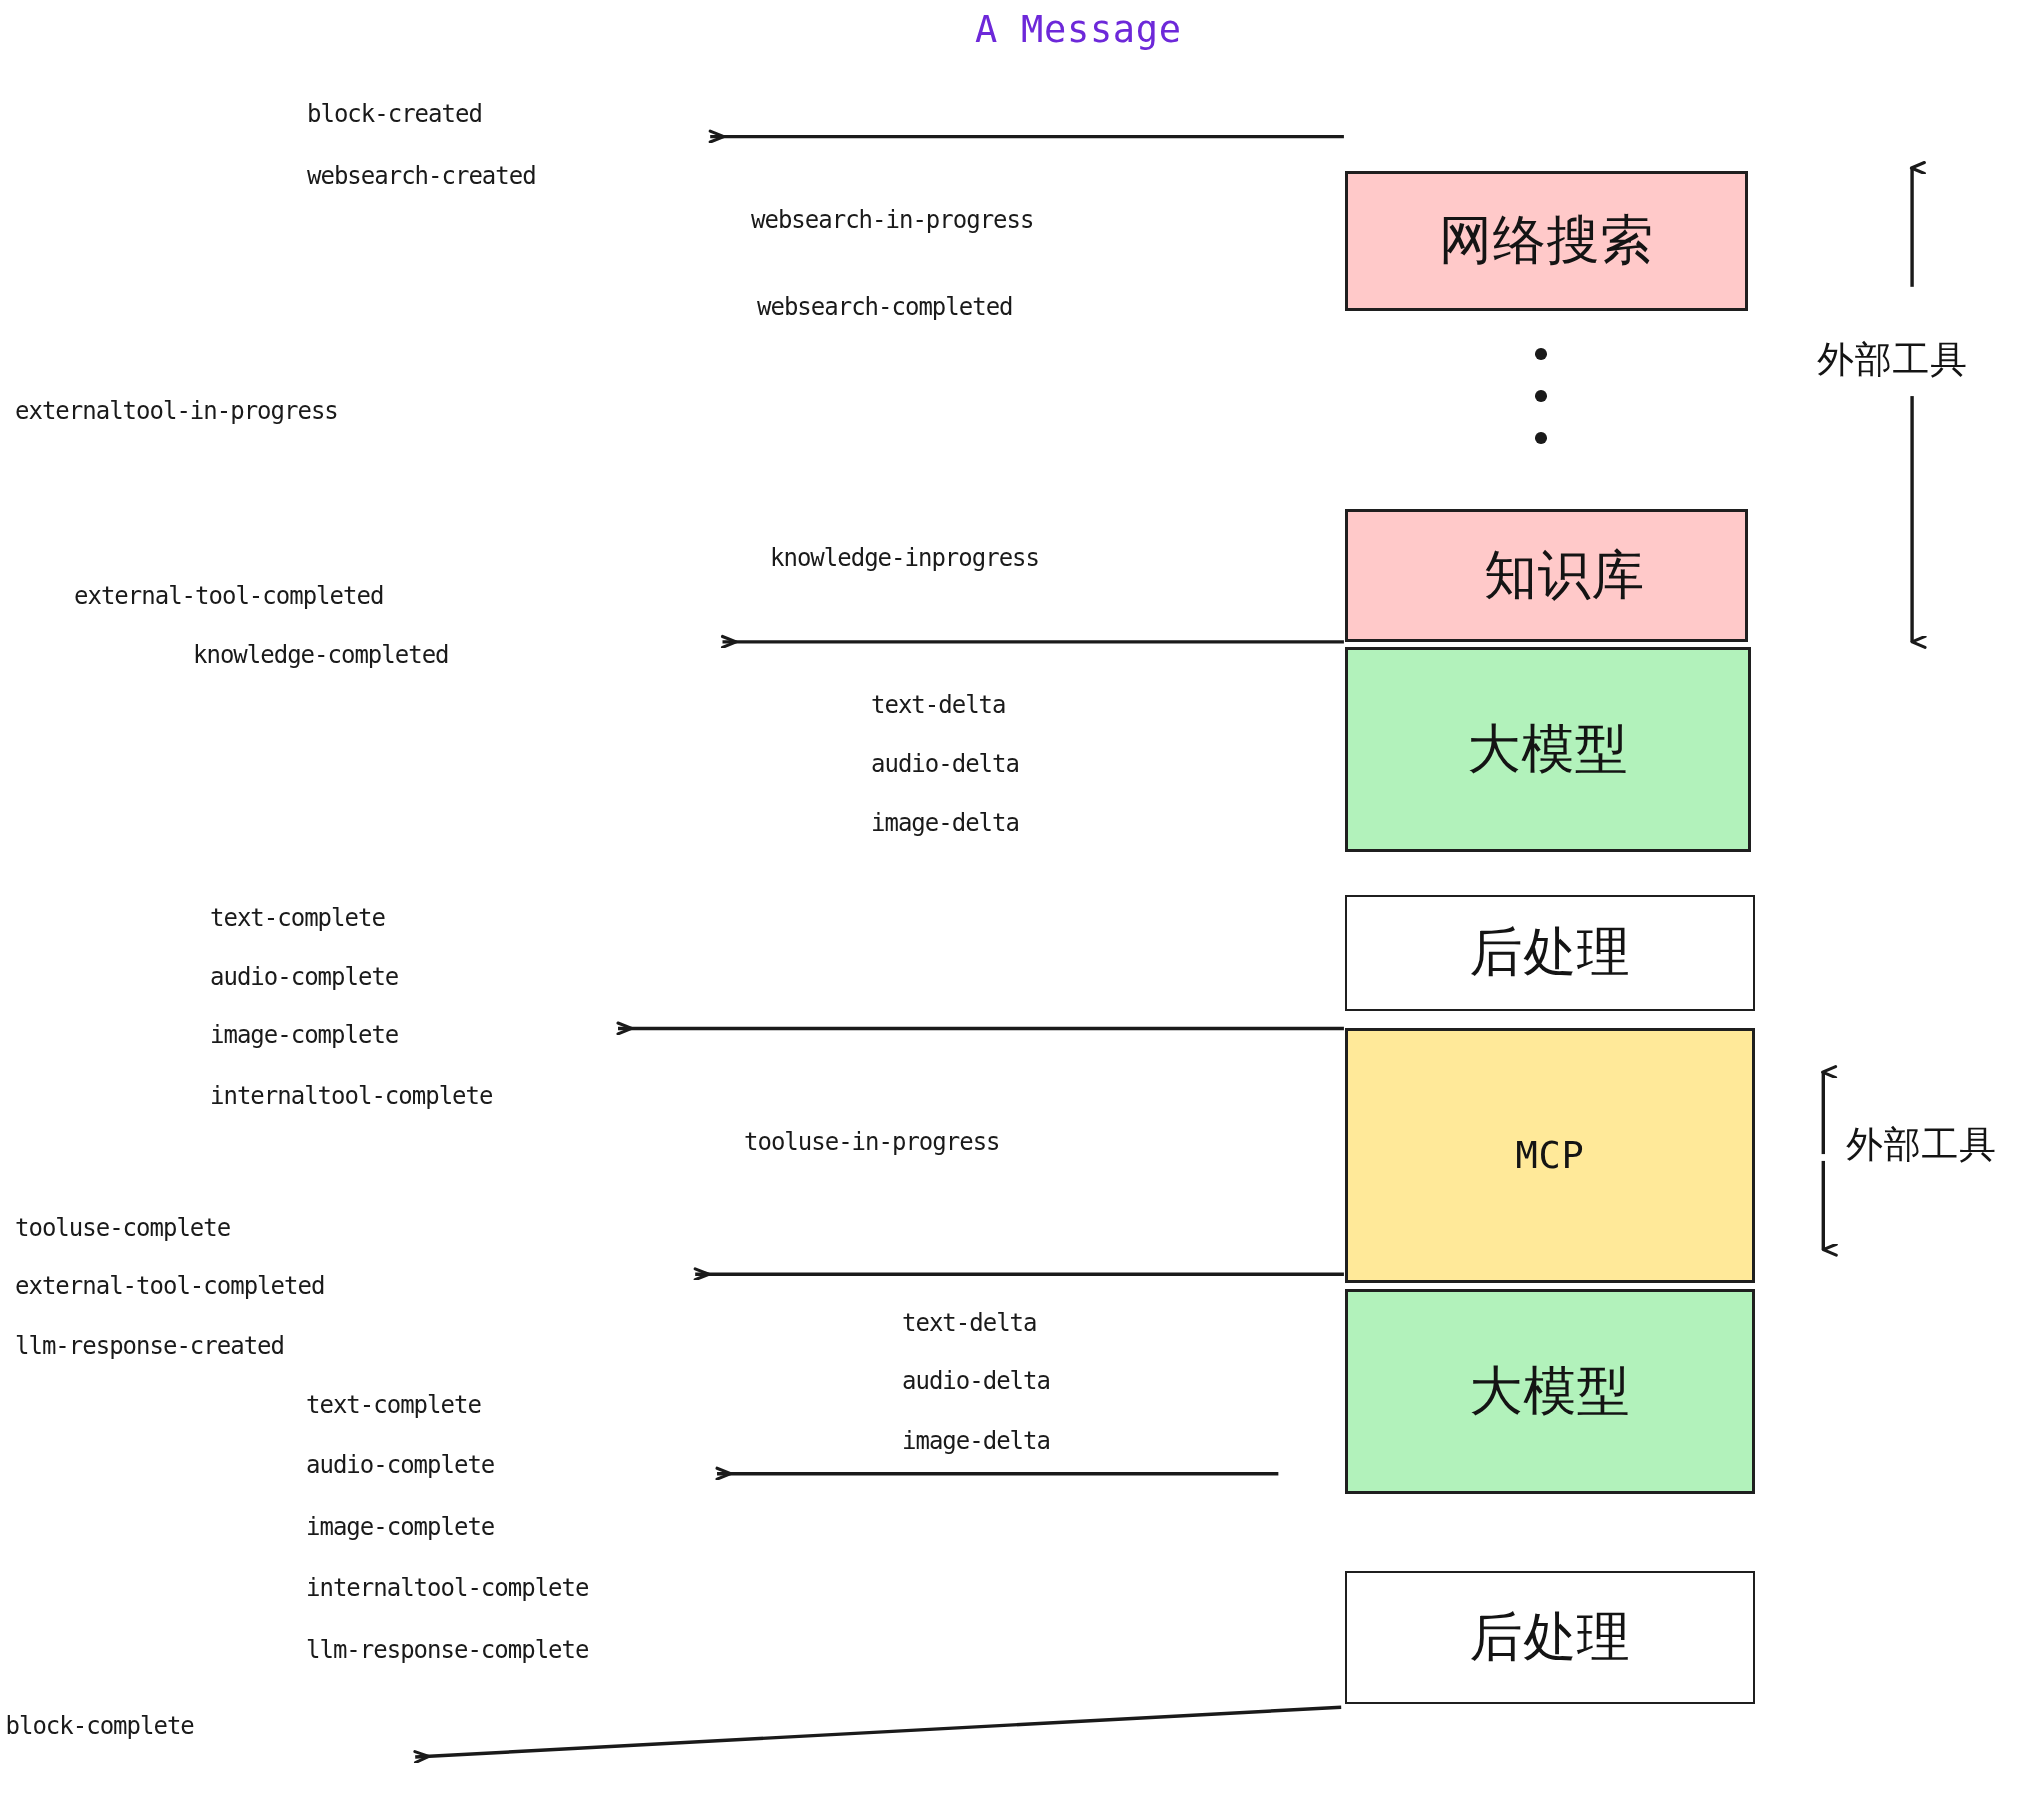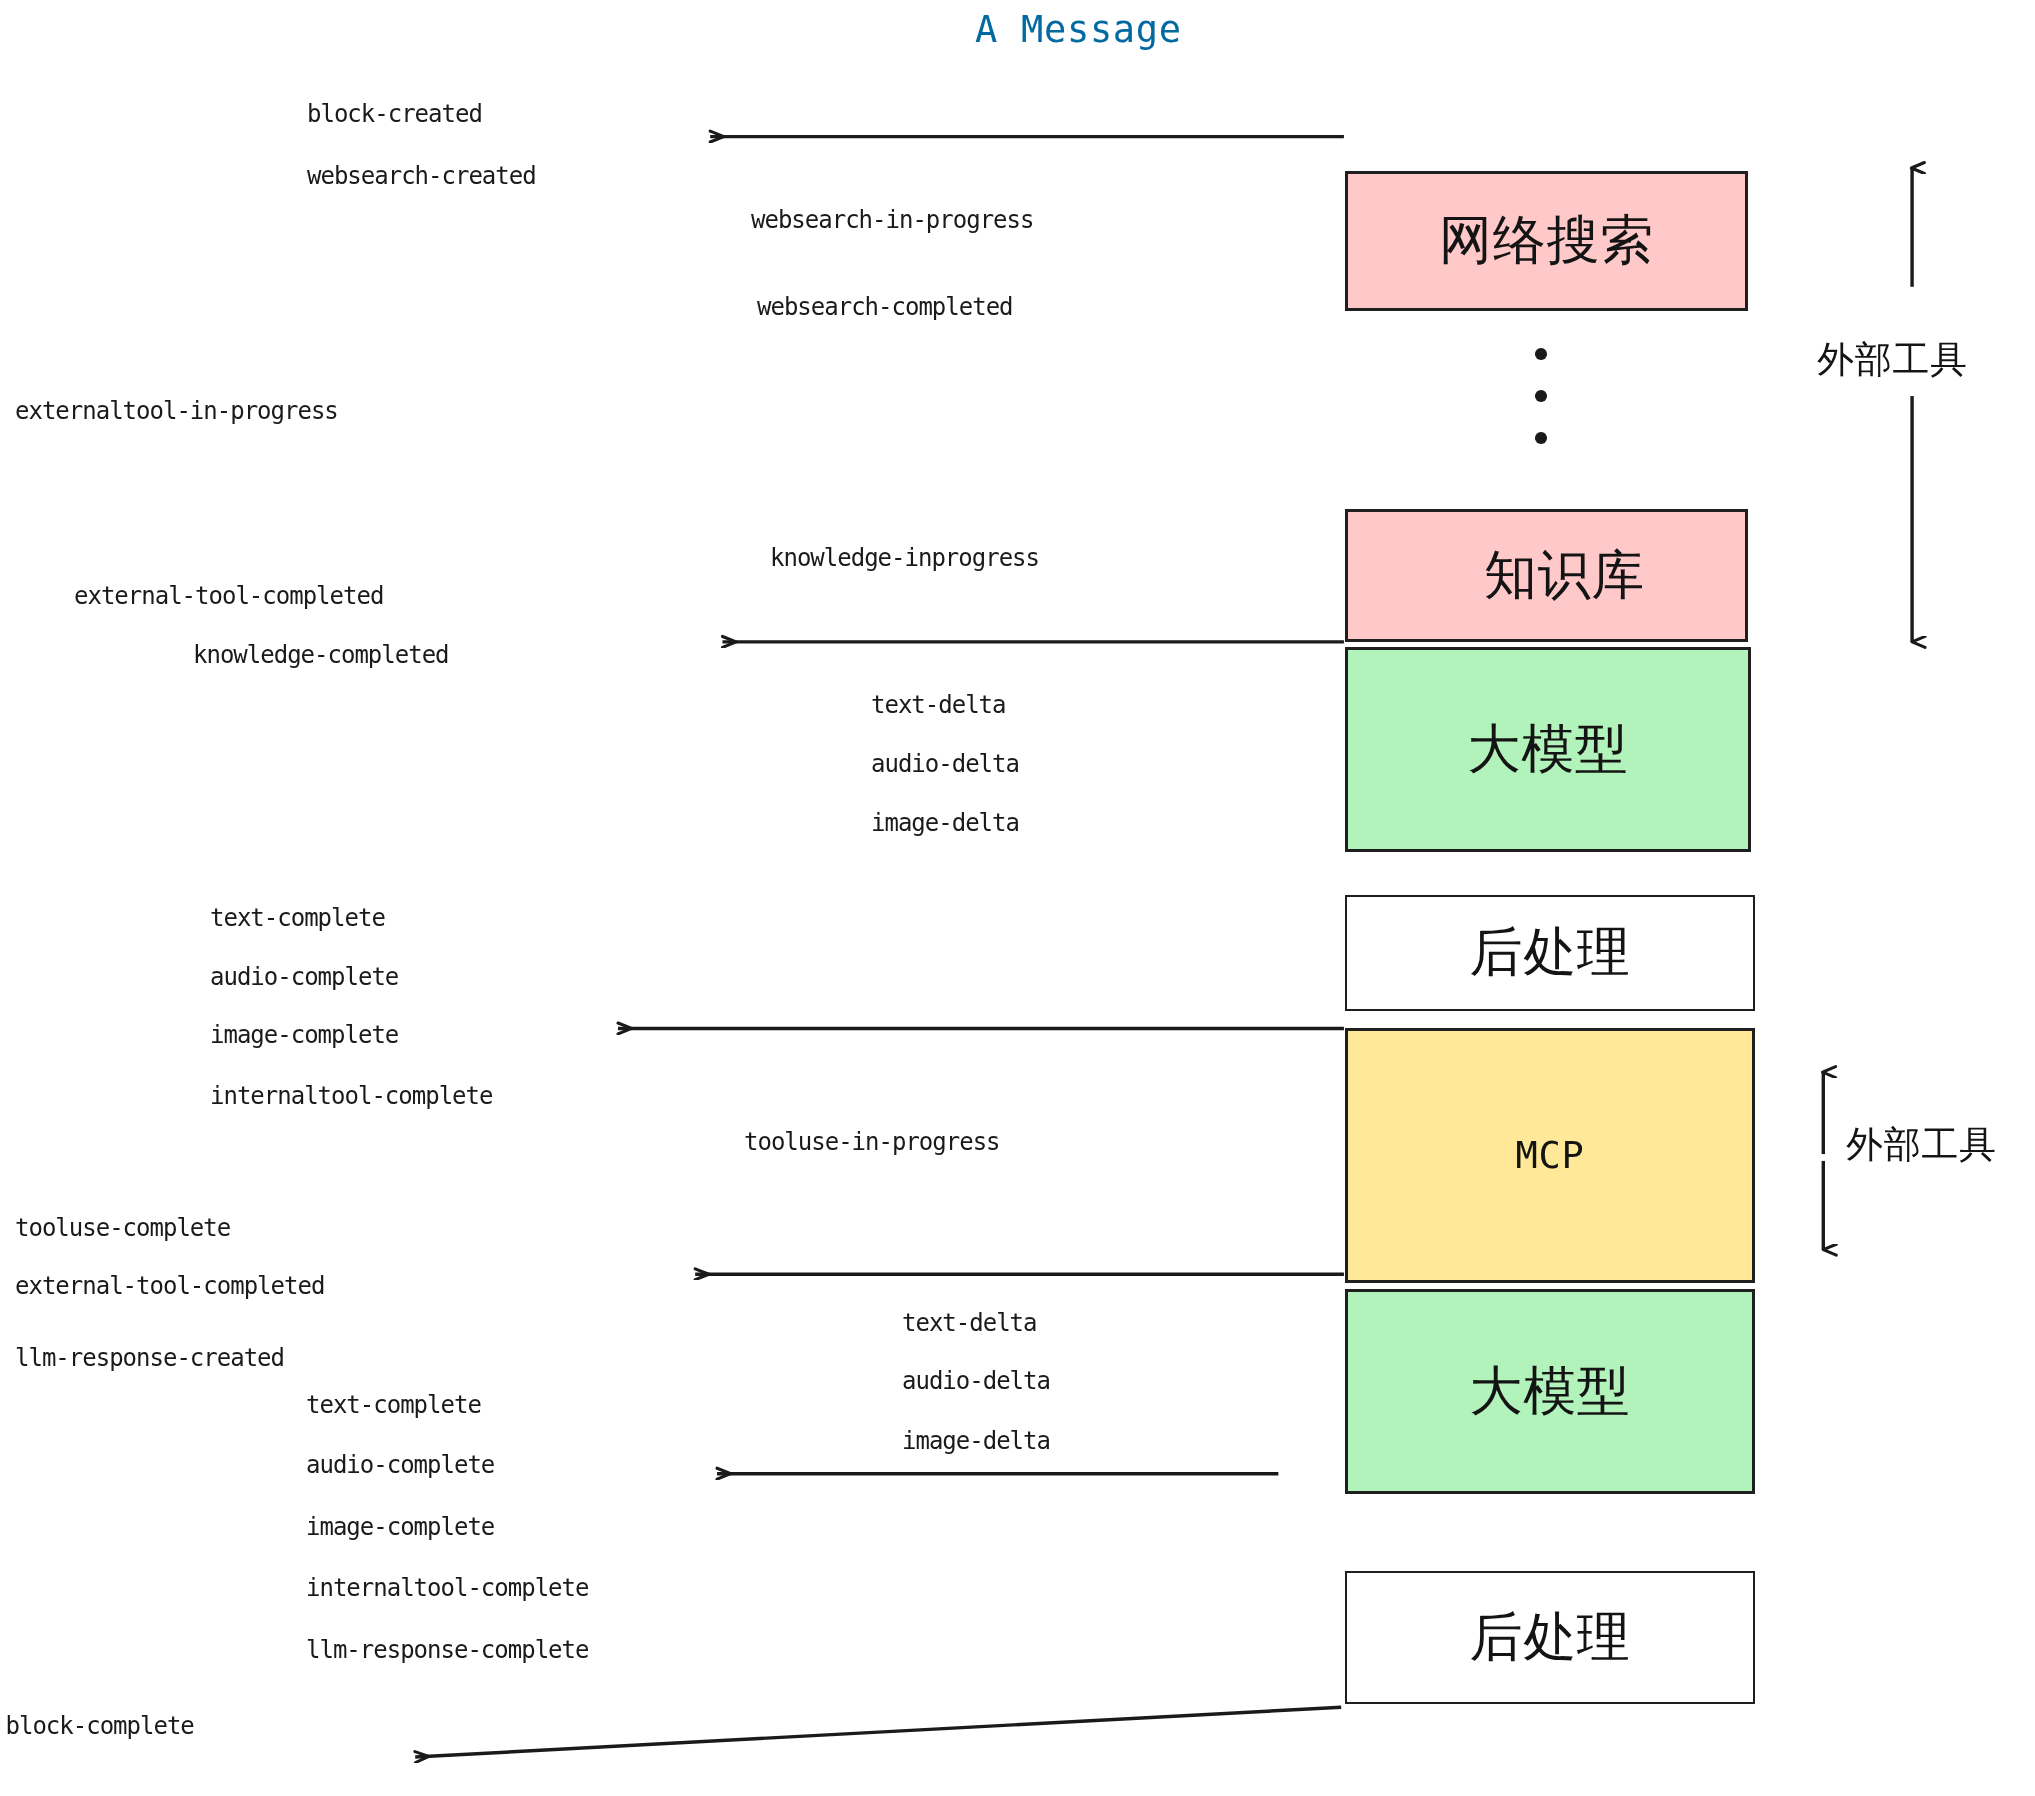--- a/index.html
+++ b/index.html
@@ -21,21 +21,21 @@
     font-size: 24px;
     line-height: 1.0;
     color: #1a1a1a;
     white-space: pre;
     letter-spacing: -1px;
   }
   .title {
     position: absolute;
     font-family: "DejaVu Sans Mono", monospace;
     font-size: 37px;
-    color: #0369a1;
+    color: #6d28d9;
     white-space: pre;
     letter-spacing: 0.7px;
   }
   .box {
     position: absolute;
     box-sizing: border-box;
     border: 3.4px solid #1f1f1f;
     display: flex;
     align-items: center;
     justify-content: center;
@@ -149,21 +149,21 @@
   <div class="evt" style="left:210px; top:1023px;">image-complete</div>
 
   <div class="evt" style="left:210px; top:1084px;">internaltool-complete</div>
 
   <div class="evt" style="left:744px; top:1130px;">tooluse-in-progress</div>
 
   <div class="evt" style="left:15px; top:1216px;">tooluse-complete</div>
 
   <div class="evt" style="left:15px; top:1274px;">external-tool-completed</div>
 
-  <div class="evt" style="left:15px; top:1334px;margin-top:12px;">llm-response-created</div>
+  <div class="evt" style="left:15px; top:1334px;">llm-response-created</div>
 
   <div class="evt" style="left:902px; top:1311px;">text-delta</div>
 
   <div class="evt" style="left:902px; top:1369px;">audio-delta</div>
 
   <div class="evt" style="left:902px; top:1429px;">image-delta</div>
 
   <div class="evt" style="left:306px; top:1393px;">text-complete</div>
 
   <div class="evt" style="left:306px; top:1453px;">audio-complete</div>

